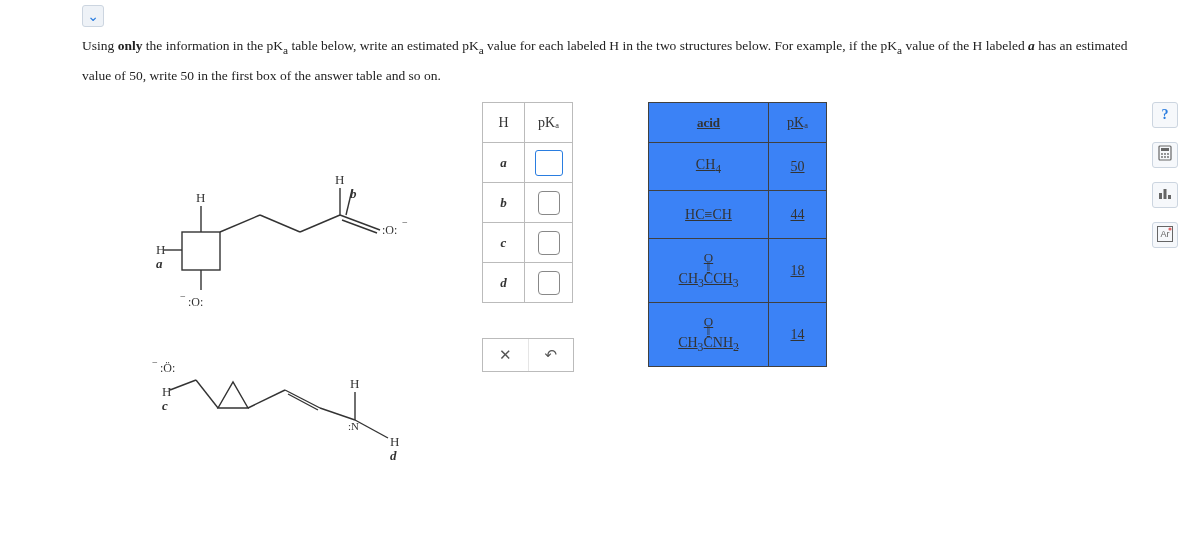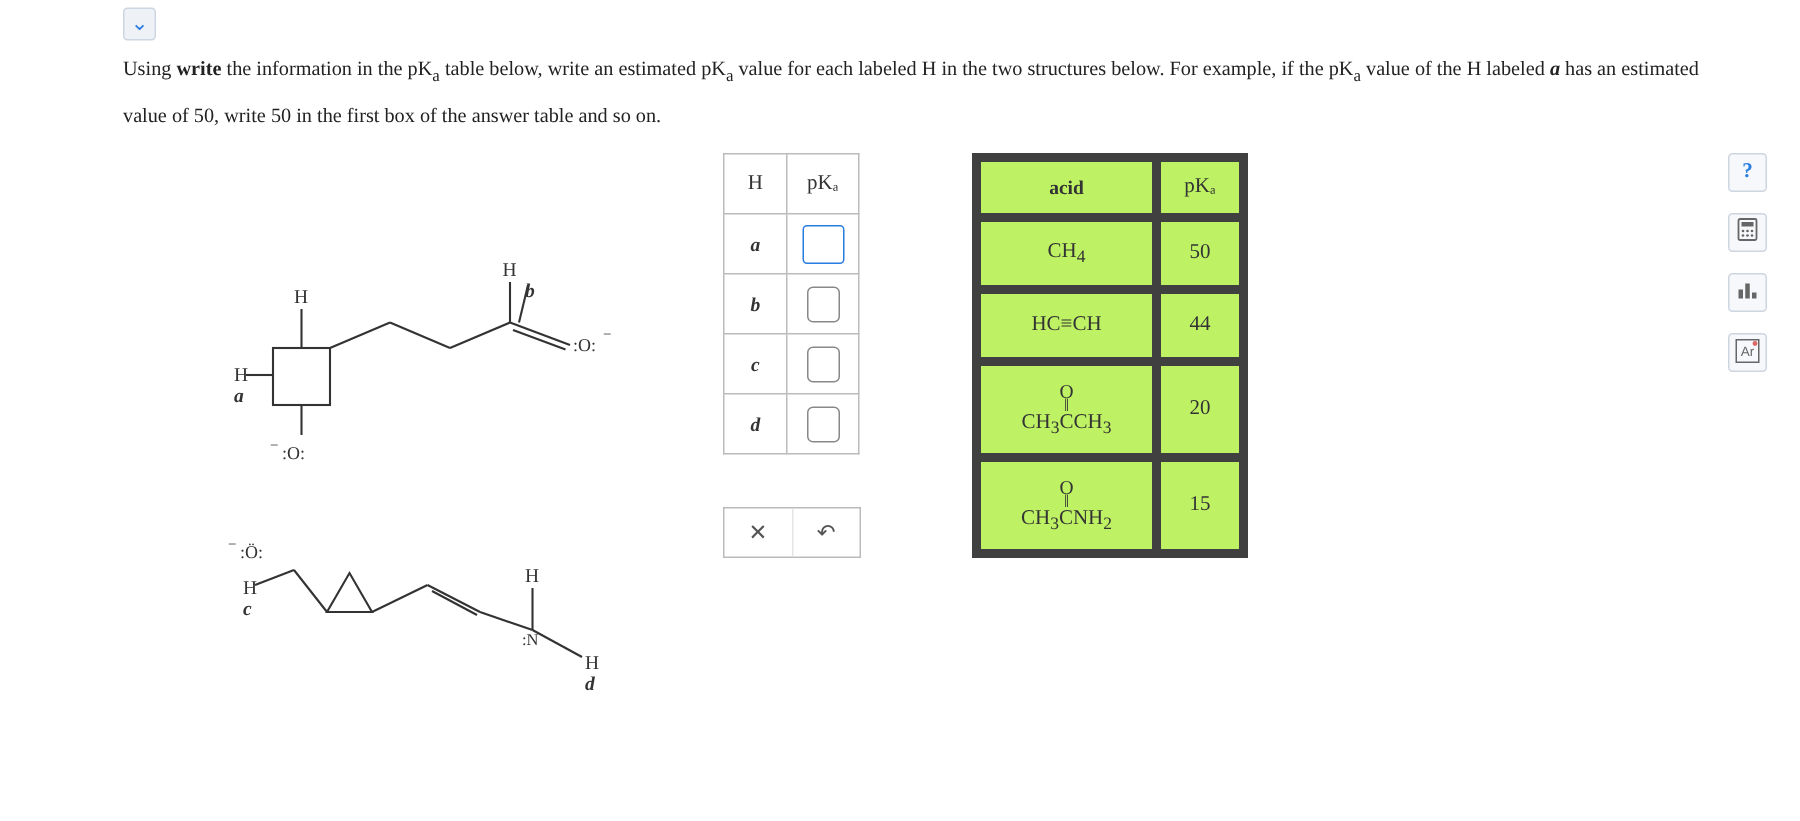--- a/index.html
+++ b/index.html
@@ -104,25 +104,26 @@
     color: #555;
   }
   .action-row .half:first-child { border-right: 1px solid #e5e5e5; }
   .ref-table {
     position: absolute;
     left: 648px;
     top: 102px;
     border-collapse: collapse;
   }
   .ref-table th, .ref-table td {
-    border: 6px solid #404040;
+    border: 1px solid #404040;
     text-align: center;
     vertical-align: middle;
-    background: #bef264;
+    background: #3b82f6;
     font-family: Georgia, serif;
+    text-decoration: underline;
   }
   .ref-table th {
     height: 40px;
     font-weight: normal;
     font-size: 14px;
   }
   .ref-table th.acid { width: 120px; font-weight: bold; font-size: 13px;}
   .ref-table th.pka  { width: 58px; }
   .ref-table td.acid { width: 120px; font-size: 14px; padding: 8px 4px; }
   .ref-table td.pka  { width: 58px; font-size: 14px; }
@@ -153,21 +154,21 @@
   .carbonyl-bond { display:block; font-size:12px; text-align:center; line-height:0.6;}
 </style>
 </head>
 <body>
 
 <div class="collapse-btn">
   <span>⌄</span>
 </div>
 
 <div class="question-text">
-  <span>Using <b>write</b> the information in the pK<sub>a</sub> table below, write an estimated pK<sub>a</sub> value for each labeled H in the two structures below. For example, if the pK<sub>a</sub> value of the H labeled <b><i>a</i></b> has an estimated value of 50, write 50 in the first box of the answer table and so on.</span>
+  <span>Using <b>only</b> the information in the pK<sub>a</sub> table below, write an estimated pK<sub>a</sub> value for each labeled H in the two structures below. For example, if the pK<sub>a</sub> value of the H labeled <b><i>a</i></b> has an estimated value of 50, write 50 in the first box of the answer table and so on.</span>
 </div>
 
 <div class="structures">
   <svg width="280" height="330" viewBox="0 0 280 330">
     <g stroke="#333" stroke-width="1.4" fill="none">
 
       <rect x="32" y="62" width="38" height="38"></rect>
       <line x1="70" y1="62" x2="110" y2="45"></line>
       <line x1="110" y1="45" x2="150" y2="62"></line>
       <line x1="150" y1="62" x2="190" y2="45"></line>
@@ -269,25 +270,25 @@
       <tr class="med">
         <td class="acid">CH<sub>4</sub></td>
         <td class="pka">50</td>
       </tr>
       <tr class="med">
         <td class="acid">HC≡CH</td>
         <td class="pka">44</td>
       </tr>
       <tr class="tall">
         <td class="acid"><span class="carbonyl-block"><span class="carbonyl-o">O</span><span class="carbonyl-bond">‖</span>CH<sub>3</sub>CCH<sub>3</sub></span></td>
-        <td class="pka">20</td>
+        <td class="pka">18</td>
       </tr>
       <tr class="tall">
         <td class="acid"><span class="carbonyl-block"><span class="carbonyl-o">O</span><span class="carbonyl-bond">‖</span>CH<sub>3</sub>CNH<sub>2</sub></span></td>
-        <td class="pka">15</td>
+        <td class="pka">14</td>
       </tr>
     </tbody>
 </table>
 
 <div class="side-tools">
   <div class="tool" style="color:#2a7de0;font-weight:bold;">
     <span>?</span>
   </div>
   <div class="tool">
     <span>

